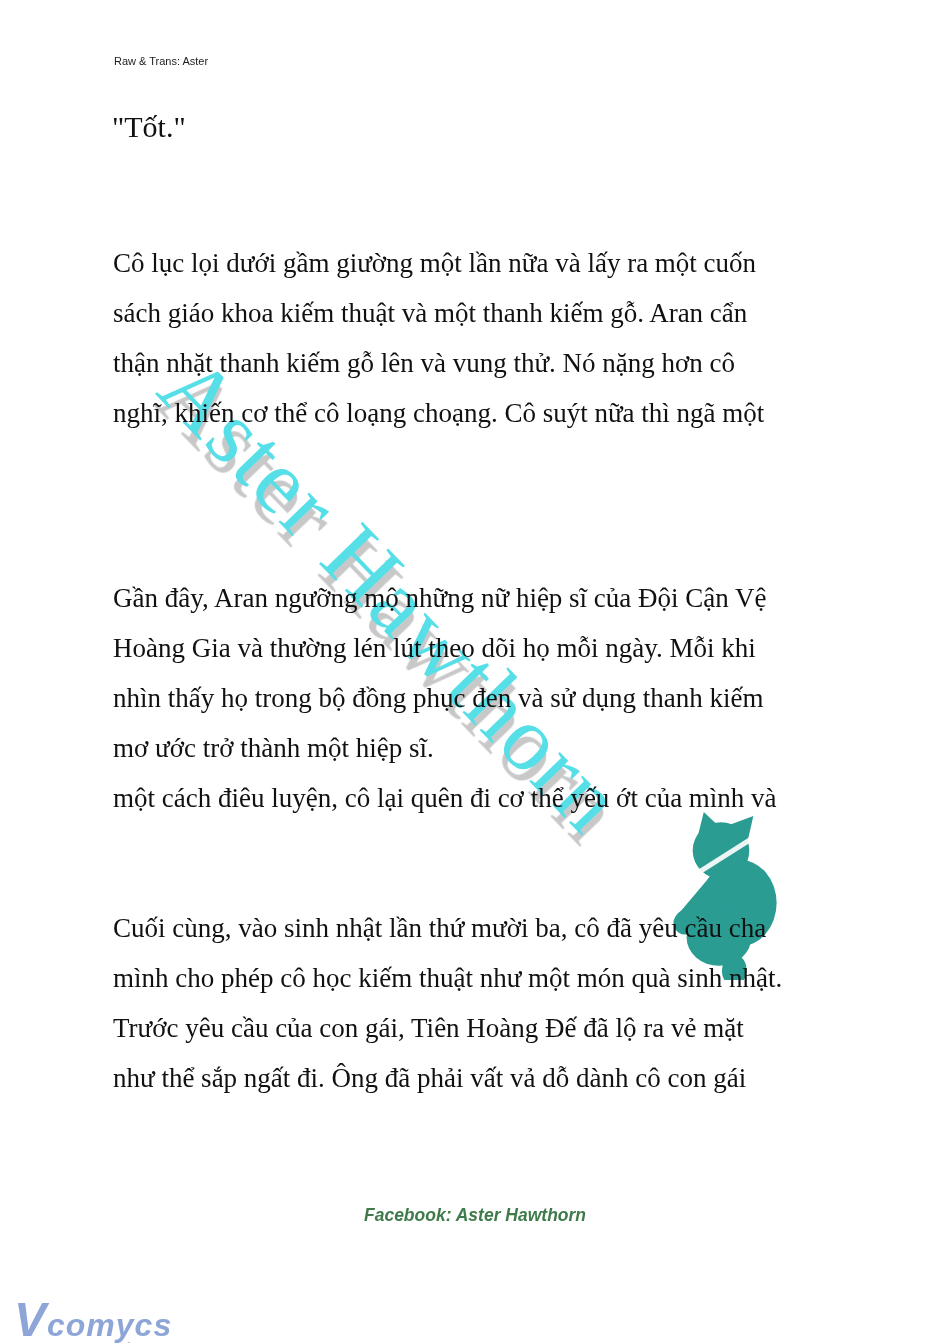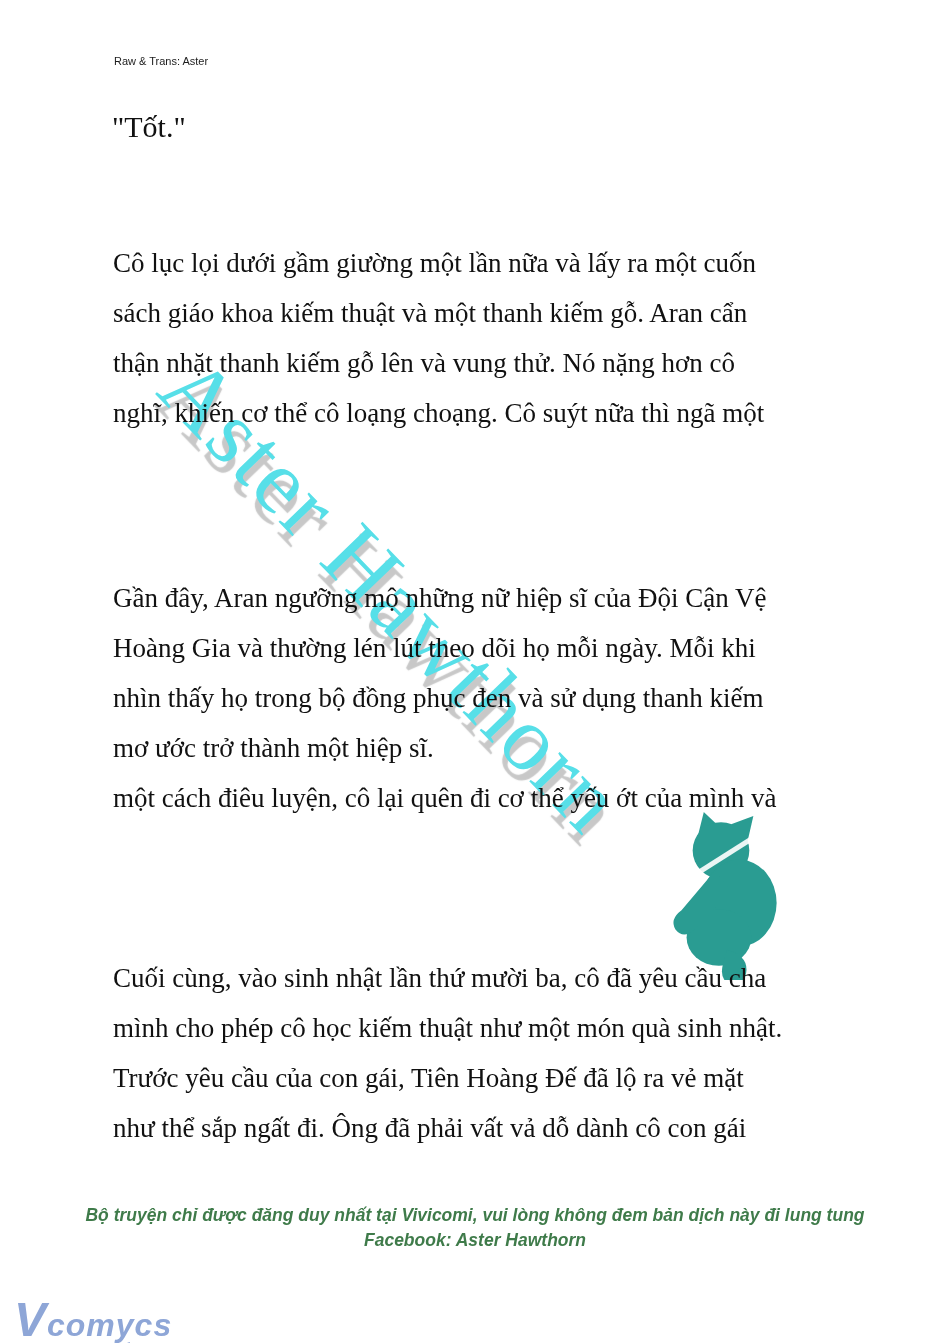--- a/index.html
+++ b/index.html
@@ -57,21 +57,21 @@
   .paragraph {
     position: absolute;
     left: 113px;
     width: 730px;
     font-size: 27px;
     color: #111111;
   }
   .paragraph .line { line-height: 50px; height: 50px; white-space: nowrap; }
   .p1 { top: 238px; }
   .p2 { top: 573px; }
-  .p3 { top: 953px; }
+  .p3 { top: 903px; }
 
   
   .footer {
     position: absolute;
     left: 0;
     top: 1203px;
     width: 100%;
     text-align: center;
     font-family: "Liberation Sans", "DejaVu Sans", sans-serif;
     font-style: italic;
@@ -154,21 +154,20 @@
     <div class="paragraph p3">
       <div class="line">Cuối cùng, vào sinh nhật lần thứ mười ba, cô đã yêu cầu cha</div>
       <div class="line">mình cho phép cô học kiếm thuật như một món quà sinh nhật.</div>
       <div class="line">Trước yêu cầu của con gái, Tiên Hoàng Đế đã lộ ra vẻ mặt</div>
       <div class="line">như thể sắp ngất đi. Ông đã phải vất vả dỗ dành cô con gái</div>
     </div>
 
   </div>
 
   <div class="footer">
-    <div>Bộ truyện chỉ được đăng duy nhất tại Vivicomi, vui lòng không đem bản dịch này đi lung tung</div>
     <div>Facebook: Aster Hawthorn</div>
   </div>
 
   <div class="logo">
     <span class="logo-text">Vcomycs</span>
     <svg class="logo-swash" width="84" height="12" viewBox="0 0 84 12" xmlns="http://www.w3.org/2000/svg">
       <path d="M2,3 Q32,14 60,7 Q74,4 82,1" stroke="#8ea6d7" stroke-width="2" fill="none"></path>
     </svg>
   </div>
 

